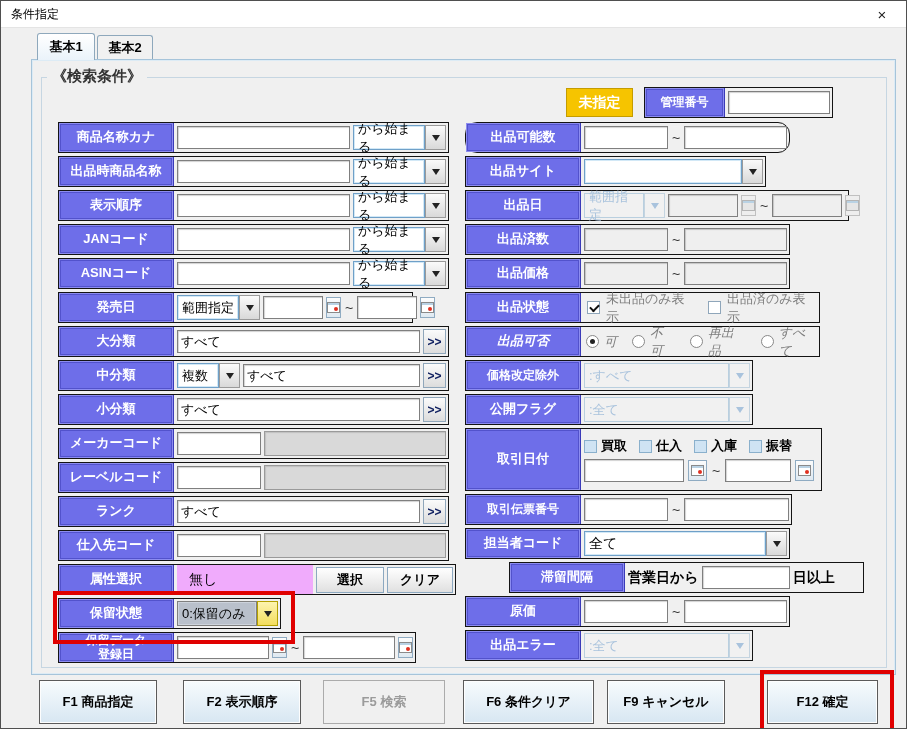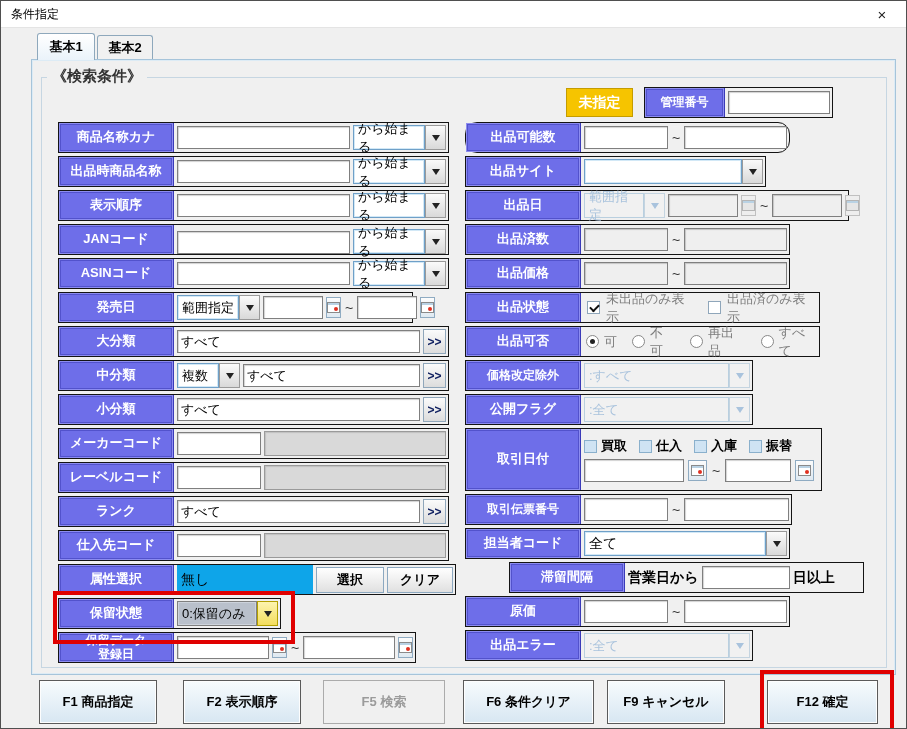--- a/index.html
+++ b/index.html
@@ -102,21 +102,21 @@
     <div class="lbl">表示順序</div>
     <input class="tb grow" style="">
     <div class="combo">
       <div class="cfield" style="width:72px;">から始まる</div>
       <div class="cbtn">
           <span class="arr"></span>
         </div>
     </div>
   </div>
 
-  <div class="row" style="left:57px;top:223px;width:391px;align-items:flex-end;">
+  <div class="row" style="left:57px;top:223px;width:391px;">
     <div class="lbl">JANコード</div>
     <input class="tb grow" style="">
     <div class="combo">
       <div class="cfield" style="width:72px;">から始まる</div>
       <div class="cbtn">
           <span class="arr"></span>
         </div>
     </div>
   </div>
 
@@ -193,21 +193,21 @@
   </div>
 
   <div class="row" style="left:57px;top:529px;width:391px;">
     <div class="lbl">仕入先コード</div>
     <input class="tb" style="width: 84px;">
     <div class="graybox grow"></div>
   </div>
 
   <div class="row" style="left:57px;top:563px;width:398px;">
     <div class="lbl">属性選択</div>
-    <div class="grow" style="background:#0ea5e9;align-self:stretch;display:flex;align-items:center;padding:0 4px;font-size:14px;">無し</div>
+    <div class="grow" style="background:#f0abfc;align-self:stretch;display:flex;align-items:center;padding:0 12px;font-size:14px;">無し</div>
     <button class="pushbtn" style="width:68px;">選択</button>
     <button class="pushbtn" style="width:66px;">クリア</button>
   </div>
 
   <div class="row" style="left:57px;top:597px;width:223px;">
     <div class="lbl">保留状態</div>
     <div class="combo">
       <div class="cfield sel" style="width:80px;">0:保留のみ</div>
       <div class="cbtn yellow">
           <span class="arr"></span>
@@ -282,21 +282,21 @@
   </div>
 
   <div class="row" style="left:464px;top:291px;width:355px;gap:6px;">
     <div class="lbl">出品状態</div>
     <span class="chk checked"></span>
     <span class="cbl">未出品のみ表示</span>
     <span class="chk" style="margin-left:6px;"></span>
     <span class="cbl">出品済のみ表示</span>
   </div>
 
-  <div class="row" style="left:464px;top:325px;width:355px;gap:5px;">
+  <div class="row" style="left:464px;top:325px;width:355px;gap:5px;font-style:italic;">
     <div class="lbl">出品可否</div>
     <span class="rad sel"></span>
     <span class="cbl">可</span>
     <span class="rad" style="margin-left:10px;"></span>
     <span class="cbl">不可</span>
     <span class="rad" style="margin-left:10px;"></span>
     <span class="cbl">再出品</span>
     <span class="rad" style="margin-left:10px;"></span>
     <span class="cbl">すべて</span>
   </div>

